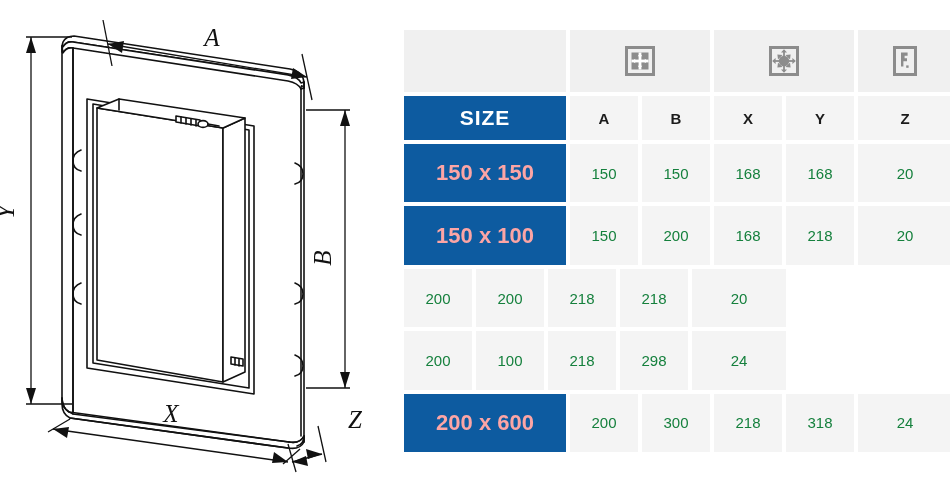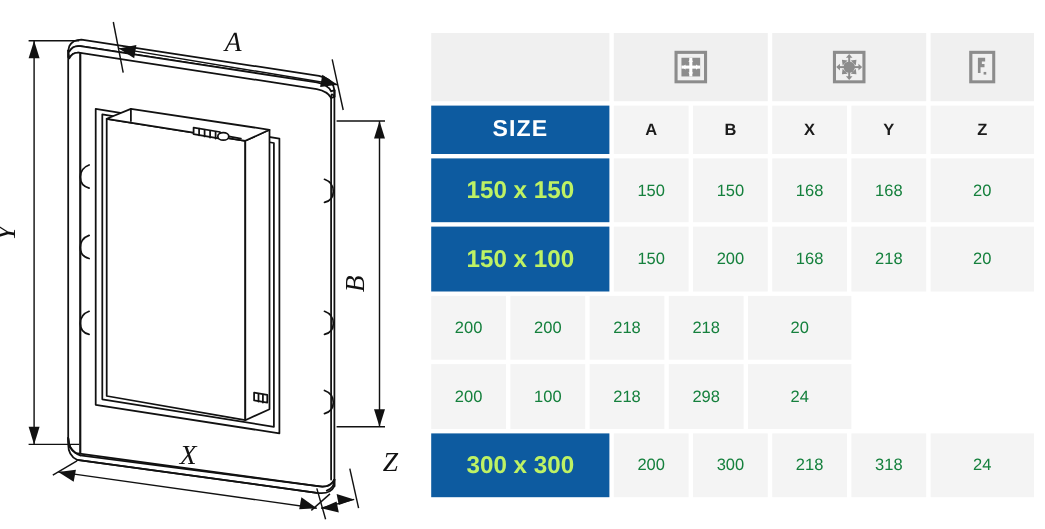--- a/index.html
+++ b/index.html
@@ -36,21 +36,21 @@
   .dim-label {
     font-family: "Liberation Serif", serif;
     font-style: italic;
     font-size: 25px;
     fill: #111111;
   }
 
   
   #dim-table {
     position: absolute;
-    left: 392px;
+    left: 404px;
     top: 30px;
     width: 540px;
     height: 422px;
     display: flex;
     flex-direction: column;
     gap: 4px;
   }
   .trow {
     display: flex;
     gap: 4px;
@@ -87,21 +87,21 @@
     font-weight: bold;
     letter-spacing: 1px;
   }
   .cell.col-head {
     color: #1b1b1b;
     font-size: 15px;
     font-weight: bold;
   }
   .cell.size-cell {
     background: #0d5ba0;
-    color: #bef264;
+    color: #fca5a5;
     font-size: 22px;
     font-weight: bold;
   }
   .cell.val-cell {
     color: #15803d;
     font-size: 15px;
   }
 
   .tbl-icon { display: block; }
 </style>
@@ -305,21 +305,21 @@
 
     <div class="trow data-row">
       <div class="cell val-cell c-a">200</div>
       <div class="cell val-cell c-b">100</div>
       <div class="cell val-cell c-x">218</div>
       <div class="cell val-cell c-y">298</div>
       <div class="cell val-cell c-z">24</div>
     </div>
 
     <div class="trow data-row">
-      <div class="cell size-cell c-size">300 x 300</div>
+      <div class="cell size-cell c-size">200 x 600</div>
       <div class="cell val-cell c-a">200</div>
       <div class="cell val-cell c-b">300</div>
       <div class="cell val-cell c-x">218</div>
       <div class="cell val-cell c-y">318</div>
       <div class="cell val-cell c-z">24</div>
     </div>
 
   </div>
 </div>
 

